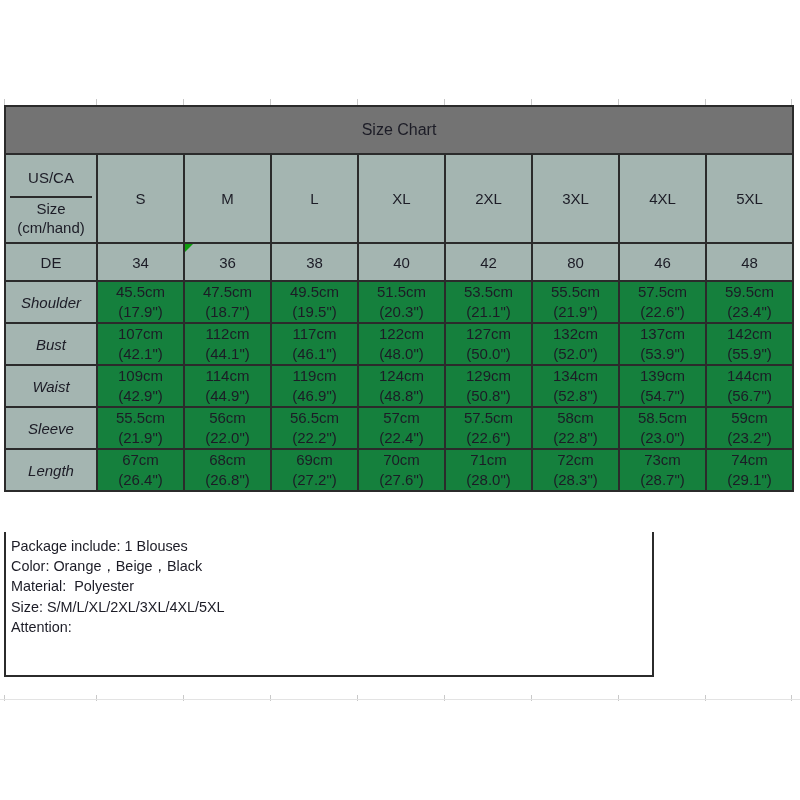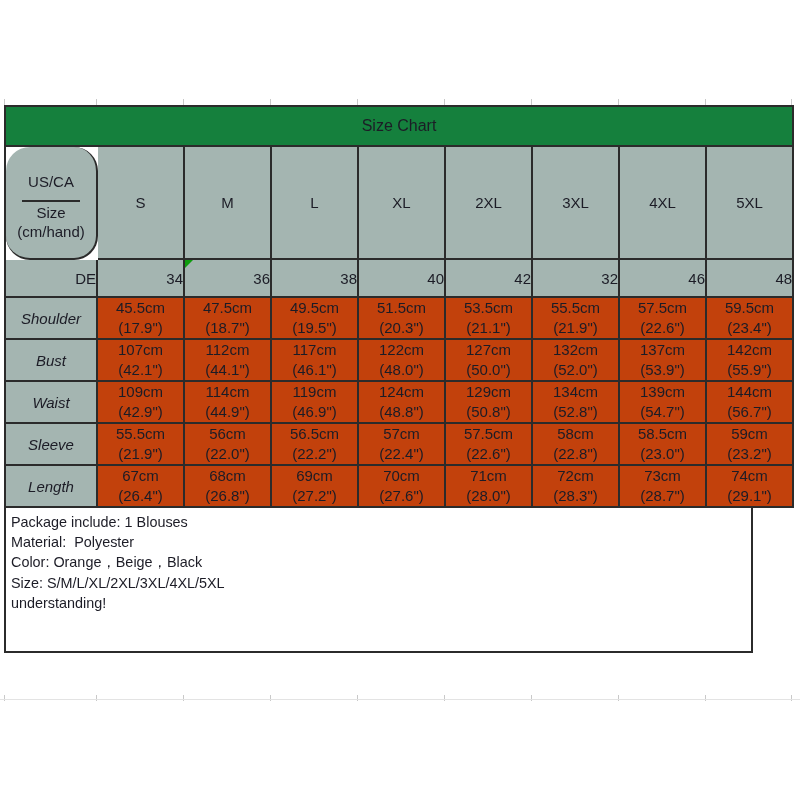--- a/index.html
+++ b/index.html
@@ -13,37 +13,37 @@
   .tablebox{position:absolute;left:4px;top:105px;width:790px;}
   table{
     border-collapse:separate;border-spacing:0;table-layout:fixed;width:790px;
     border-top:2px solid var(--grid);border-left:2px solid var(--grid);
   }
   td{
     border-right:2px solid var(--grid);border-bottom:2px solid var(--grid);
     box-sizing:border-box;text-align:center;vertical-align:middle;
     font-size:15px;padding:0;color:var(--text);
   }
-  tr.title-row td{height:40px;font-size:16px;background:#15803d;}
+  tr.title-row td{height:48px;font-size:16px;background:#737373;}
   tr.hdr-row td{height:81px;background:var(--hbg);}
-  td.corner{padding:16px;vertical-align:top;border-radius:24px;}
+  td.corner{padding:4px;vertical-align:top;}
   .corner-top{height:37px;border-bottom:2px solid var(--grid);display:flex;align-items:center;justify-content:center;}
   .corner-bot{height:40px;display:flex;flex-direction:column;align-items:center;justify-content:center;line-height:19px;}
   tr.size-row td{background:var(--hbg);}
   tr.r-ukau td{height:40px;}
-  tr.r-de td{height:38px;text-align:right;}
+  tr.r-de td{height:38px;}
   tr.r-eu td{height:38px;}
-  tr.measure-row td{height:42px;background:#c2410c;}
+  tr.measure-row td{height:42px;background:#15803d;}
   tr.measure-row td.rowlabel{background:var(--hbg);font-style:italic;}
   td.rel{position:relative;}
   .tri{position:absolute;top:0;left:0;width:0;height:0;border-top:8px solid var(--marker);border-right:8px solid transparent;}
   .mline{line-height:20px;}
   .notes{
-    width:749px;box-sizing:border-box;border:2px solid var(--grid);border-top:none;
-    height:145px;padding:4px 4px 0 5px;text-align:left;background:#ffffff;
+    width:650px;box-sizing:border-box;border:2px solid var(--grid);border-top:none;
+    height:145px;padding:4px 4px 0 5px;text-align:left;background:#ffffff;margin-top:40px;
   }
   .note-line{font-size:14.4px;line-height:20.2px;white-space:pre;overflow:hidden;}
   .stub{position:absolute;width:1px;height:6px;background:var(--faint);}
   .hline{position:absolute;left:0;top:699px;width:800px;height:1px;background:#e3e3e3;}
 </style>
 </head>
 <body>
 
 <div class="sheet">
   <div id="stubs">
@@ -103,21 +103,21 @@
             <td>4XL</td>
             <td>5XL</td>
           </tr>
           <tr class="size-row r-de">
             <td class="rowlabel">DE</td>
             <td class="rel"><span>34</span></td>
             <td class="rel"><span>36</span><span class="tri"></span></td>
             <td class="rel"><span>38</span></td>
             <td class="rel"><span>40</span></td>
             <td class="rel"><span>42</span></td>
-            <td class="rel"><span>32</span></td>
+            <td class="rel"><span>80</span></td>
             <td class="rel"><span>46</span></td>
             <td class="rel"><span>48</span></td>
           </tr>
           <tr class="measure-row">
             <td class="rowlabel">Shoulder</td>
             <td>
               <div class="mline">45.5cm</div>
               <div class="mline">(17.9")</div>
             </td>
             <td>
@@ -286,19 +286,19 @@
             </td>
             <td>
               <div class="mline">74cm</div>
               <div class="mline">(29.1")</div>
             </td>
           </tr>
         </tbody>
     </table>
     <div class="notes" id="notes">
         <div class="note-line">Package include: 1 Blouses</div>
+        <div class="note-line">Color: Orange，Beige，Black</div>
         <div class="note-line">Material:  Polyester</div>
-        <div class="note-line">Color: Orange，Beige，Black</div>
         <div class="note-line">Size: S/M/L/XL/2XL/3XL/4XL/5XL</div>
-        <div class="note-line">understanding!</div>
+        <div class="note-line">Attention:</div>
       </div>
   </div>
 </div>
 
 </body></html>

